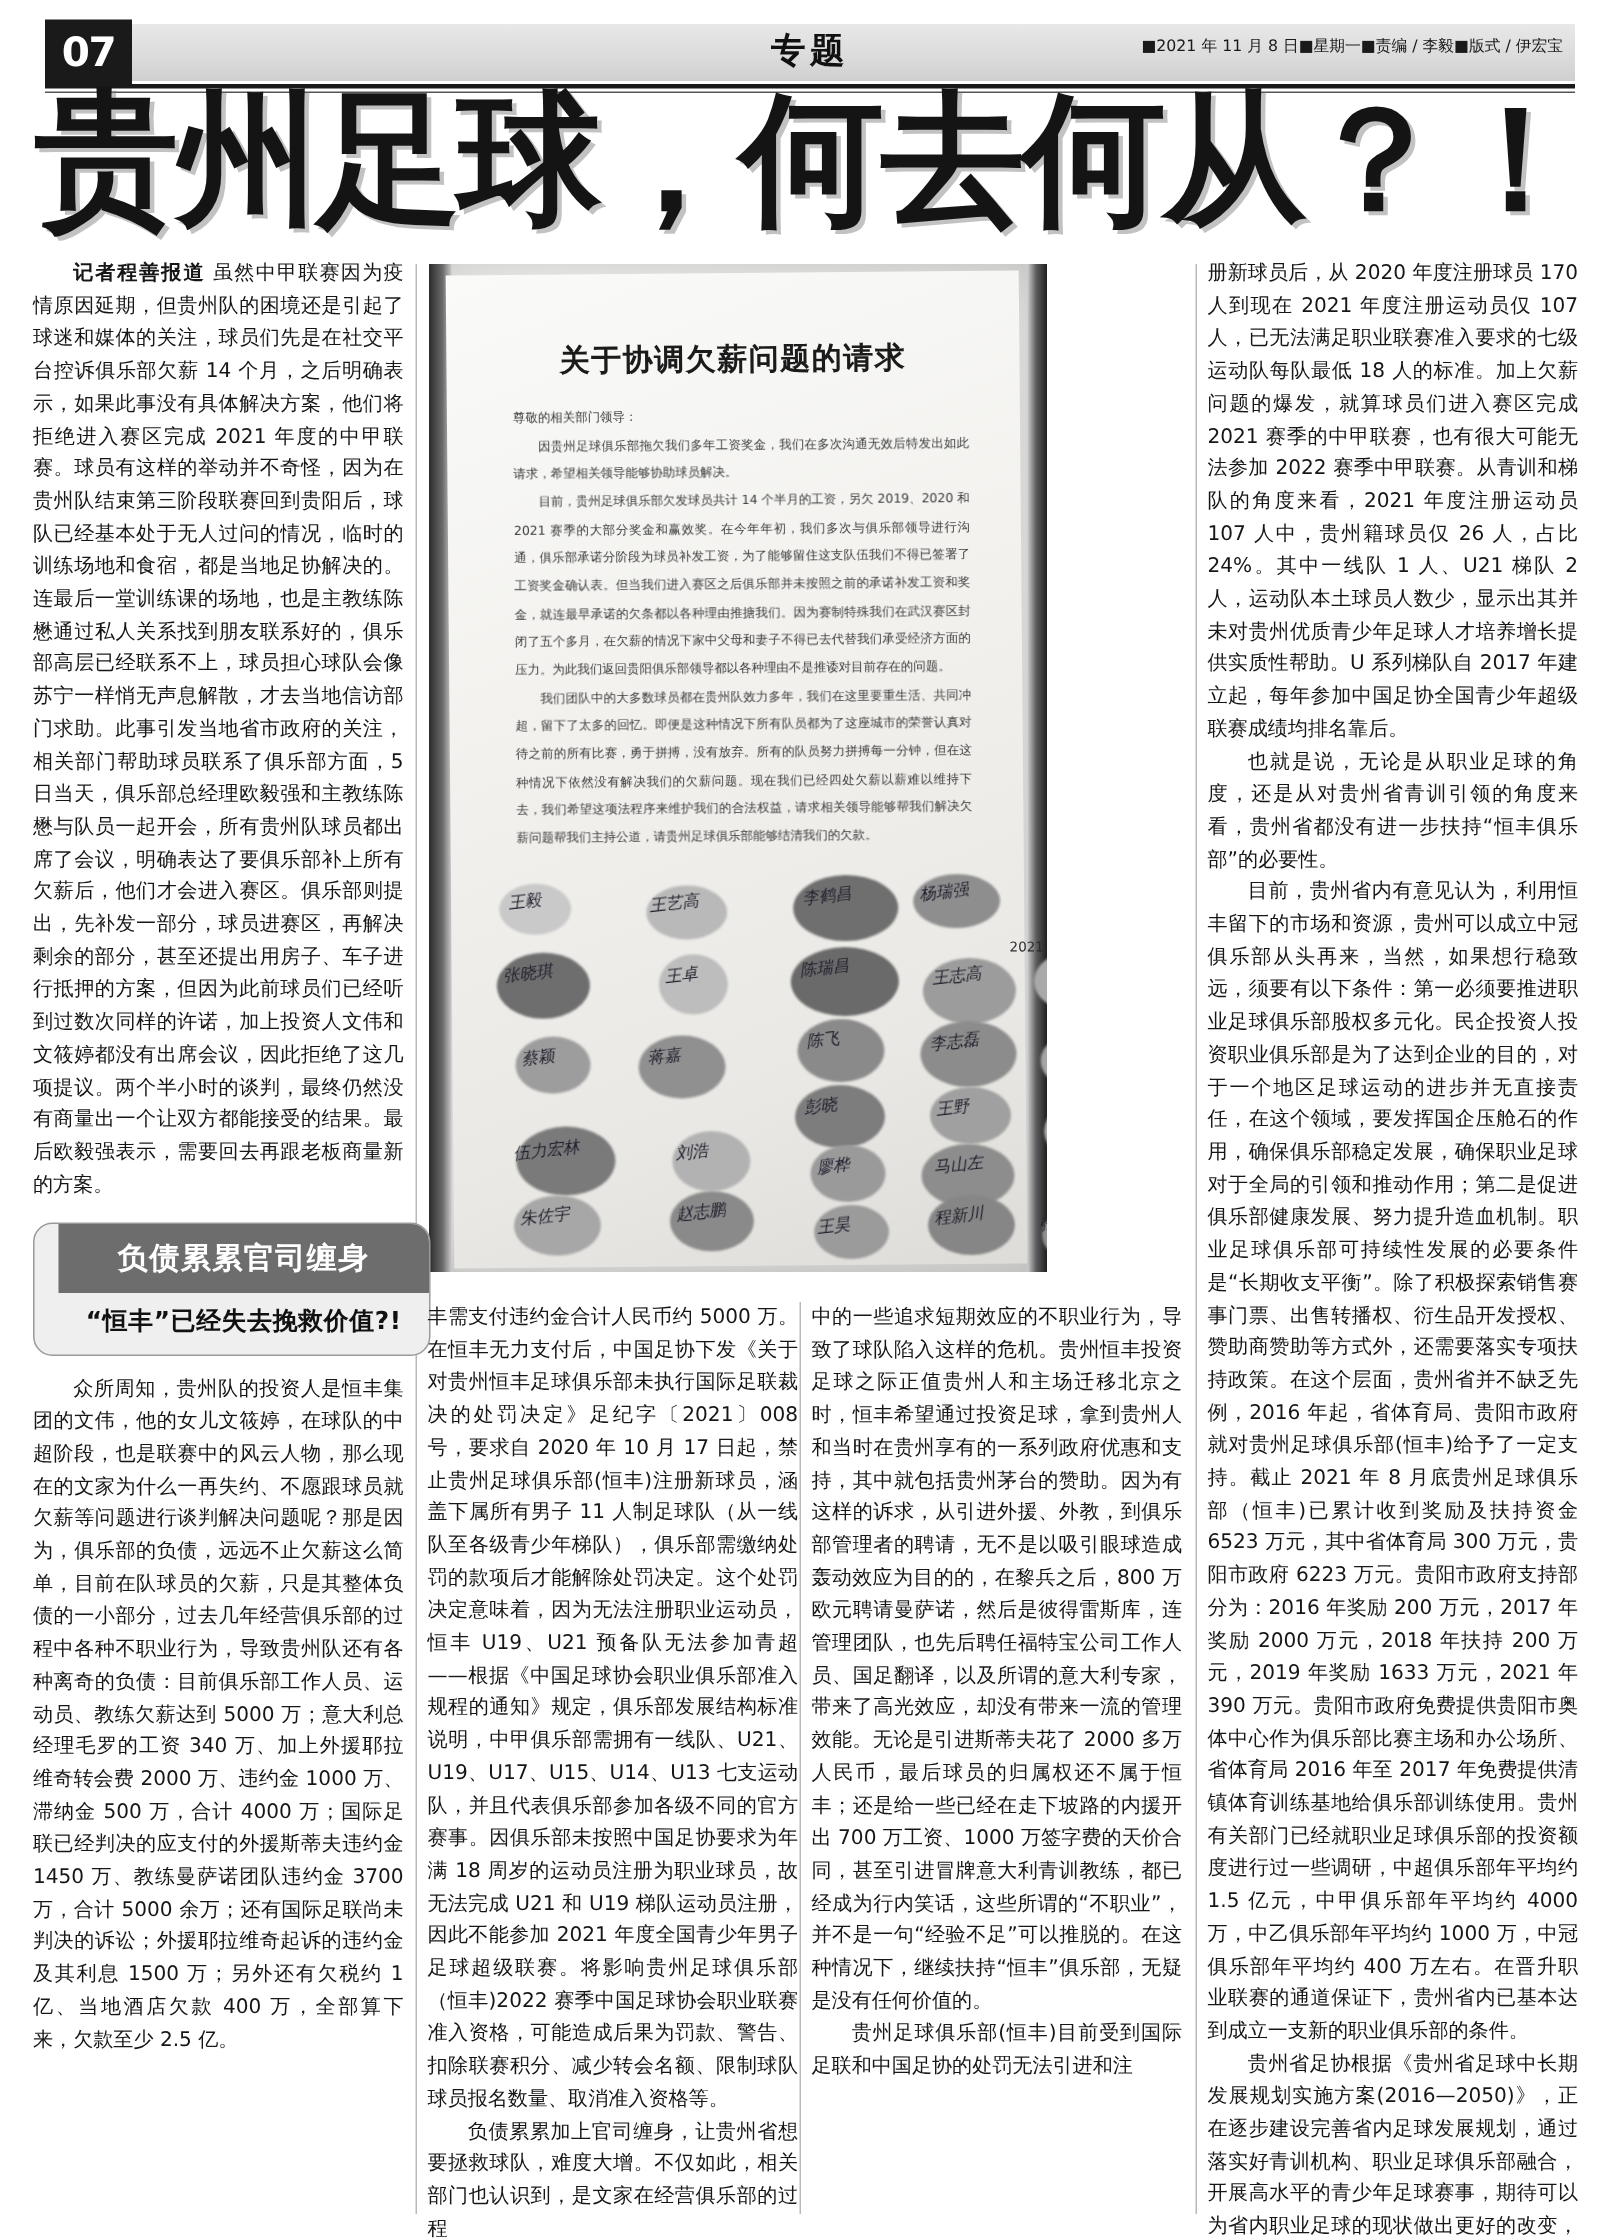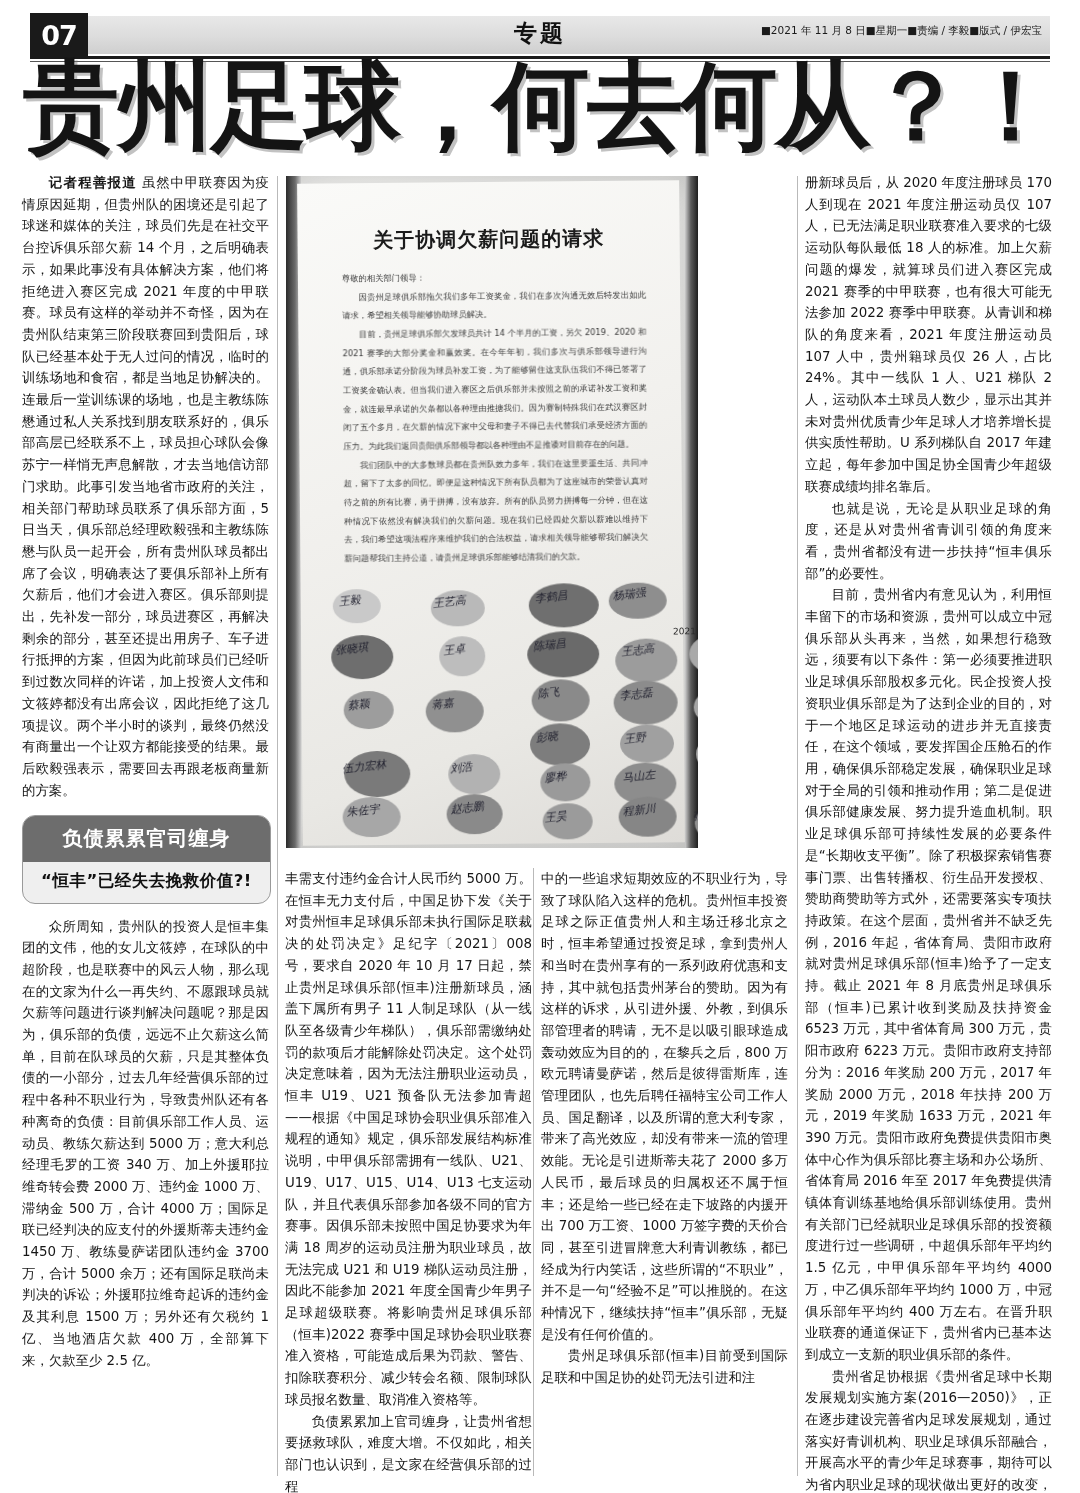--- a/index.html
+++ b/index.html
@@ -141,20 +141,21 @@
   }
 
   
   .subhead {
     width: 247px;
     margin: 14px 0 12px 0;
     border-radius: 13px;
     overflow: hidden;
     border: 1px solid #9a9a9a;
     background: #efefef;
+    padding-left: 16px;
   }
   .subhead .sh-top {
     background: #6d6d6d;
     color: #ffffff;
     font-weight: bold;
     font-size: 20px;
     text-align: center;
     padding: 6px 0 7px 0;
     letter-spacing: 1px;
   }

